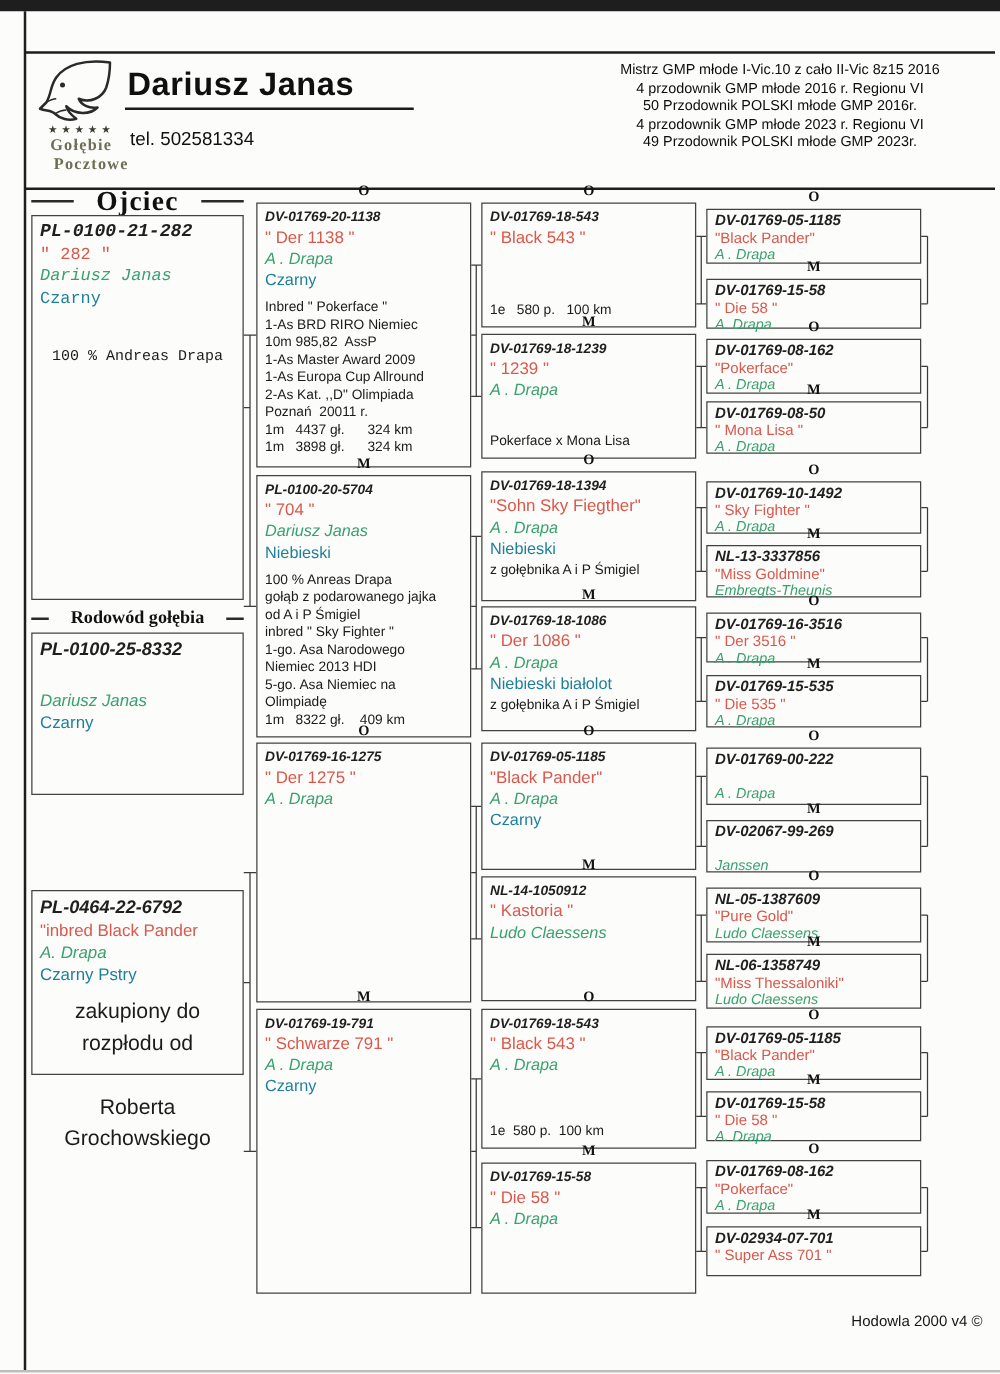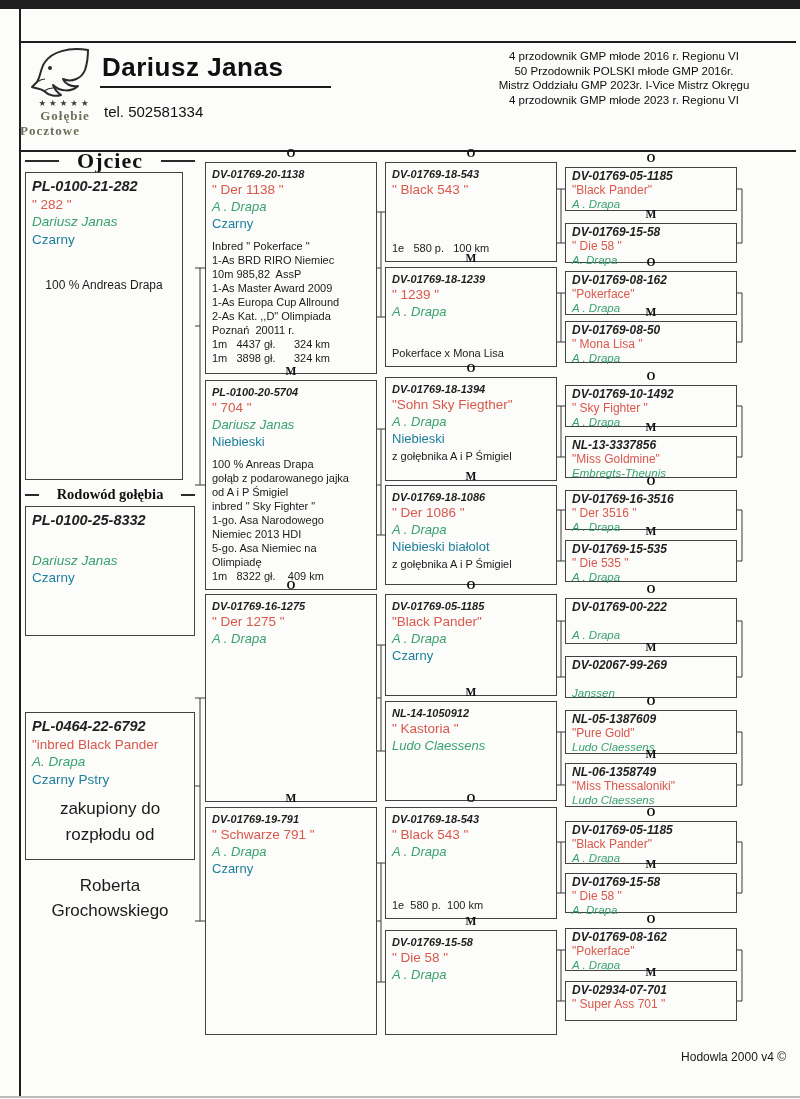--- a/index.html
+++ b/index.html
@@ -25,21 +25,21 @@
   .spacer{height:22px;}
   .section-title{position:absolute;display:flex;align-items:center;gap:18px;font-family:"Liberation Serif",serif;font-weight:bold;color:#111;text-align:right;}
   .section-title .rule{flex:1;height:2px;background:#2a2a2a;}
   .big-title{font-size:22px;letter-spacing:1px;}
   .small-title{font-size:14.5px;}
   .hdr-name{position:absolute;left:100px;top:52px;font-size:26px;font-weight:bold;color:#101010;border-bottom:2px solid #1a1a1a;padding:0 48px 3px 2px;letter-spacing:0.5px;}
   .hdr-phone{position:absolute;left:104px;top:103px;font-size:15px;color:#111;}
   .achv{position:absolute;left:452px;top:49px;width:344px;text-align:center;font-size:11.5px;line-height:1.27;color:#0e0e0e;}
   .logo-stars{position:absolute;left:26px;top:98px;width:78px;text-align:center;font-size:8.5px;letter-spacing:3px;color:#3c3c33;}
   .logo-t1{position:absolute;left:22px;top:108px;width:86px;text-align:center;font-family:"Liberation Serif",serif;font-weight:bold;font-size:13px;letter-spacing:1px;color:#6e6e58;}
-  .logo-t2{position:absolute;left:7px;top:123px;width:86px;text-align:center;font-family:"Liberation Serif",serif;font-weight:bold;font-size:13px;letter-spacing:1px;color:#6e6e58;}
+  .logo-t2{position:absolute;left:30px;top:123px;width:86px;text-align:center;font-family:"Liberation Serif",serif;font-weight:bold;font-size:13px;letter-spacing:1px;color:#6e6e58;}
   .footer-text{position:absolute;right:14px;top:1050px;font-size:12px;color:#161616;}
   svg.connectors{position:absolute;left:0;top:0;pointer-events:none;}
   .eagle{position:absolute;left:30px;top:46px;}
 </style>
 </head>
 <body>
 
 <div class="page">
 
   <div class="line" style="left:0;top:0;width:800px;height:9px;"></div>
@@ -54,24 +54,25 @@
     <path d="M7 36 C10 34 12 33 15 33 M14 45 C17 43 20 42 23 42" stroke="#2a2a2a" stroke-width="1.2" fill="none"></path>
   </svg>
   <div class="logo-stars">★★★★★</div>
   <div class="logo-t1">Gołębie</div>
   <div class="logo-t2">Pocztowe</div>
 
   <div class="hdr-name">Dariusz Janas</div>
   <div class="hdr-phone">tel. 502581334</div>
 
   <div class="achv">
+    <div>Mistrz GMP młode  I-Vic.10 z cało II-Vic 8z15 2016</div>
     <div>4 przodownik GMP młode 2016 r.  Regionu VI</div>
     <div>50 Przodownik POLSKI młode GMP 2016r.</div>
-    <div>Mistrz Oddziału GMP 2023r.  I-Vice Mistrz Okręgu</div>
     <div>4 przodownik GMP młode 2023 r.  Regionu VI</div>
+    <div>49 Przodownik POLSKI młode  GMP 2023r.</div>
   </div>
 
   <svg class="connectors" width="800" height="1099" viewBox="0 0 800 1099">
     <path stroke="#3a3a3a" stroke-width="1" fill="none" d="
       M195 268 H205 M195 485 H205 M200 268 V485 M195 326 H200
       M195 698 H205 M195 921 H205 M200 698 V921 M195 786 H200
       M377 212 H385 M377 317 H385 M381 212 V317 M377 268 H381
       M377 429 H385 M377 535 H385 M381 429 V535 M377 485 H381
       M377 645 H385 M377 751 H385 M381 645 V751 M377 698 H381
       M377 863 H385 M377 982 H385 M381 863 V982 M377 921 H381
@@ -91,21 +92,21 @@
       M737 732 H742 M737 785 H742 M742 732 V785
       M737 842 H742 M737 893 H742 M742 842 V893
       M737 950 H742 M737 1001 H742 M742 950 V1001"></path>
   </svg>
 
   <div class="section-title big-title" style="left:25px;top:148px;width:170px;">
     <span class="rule"></span>
     <span>Ojciec</span>
     <span class="rule"></span>
   </div>
-  <div class="pbox g1" style="left:25px;top:172px;width:158px;height:308px;">
+  <div class="pbox g1" style="left:25px;top:172px;width:170px;height:308px;font-family:Liberation Mono, monospace;">
     <div class="ring">PL-0100-21-282</div>
     <div class="name">" 282 "</div>
     <div class="breeder">Dariusz Janas</div>
     <div class="colr">Czarny</div>
     <div class="note t-center" style="margin-top:30px;font-size:12px;">100 % Andreas Drapa</div>
   </div>
 
   <div class="section-title small-title" style="left:25px;top:486px;width:170px;">
     <span class="rule"></span>
     <span>Rodowód gołębia</span>

